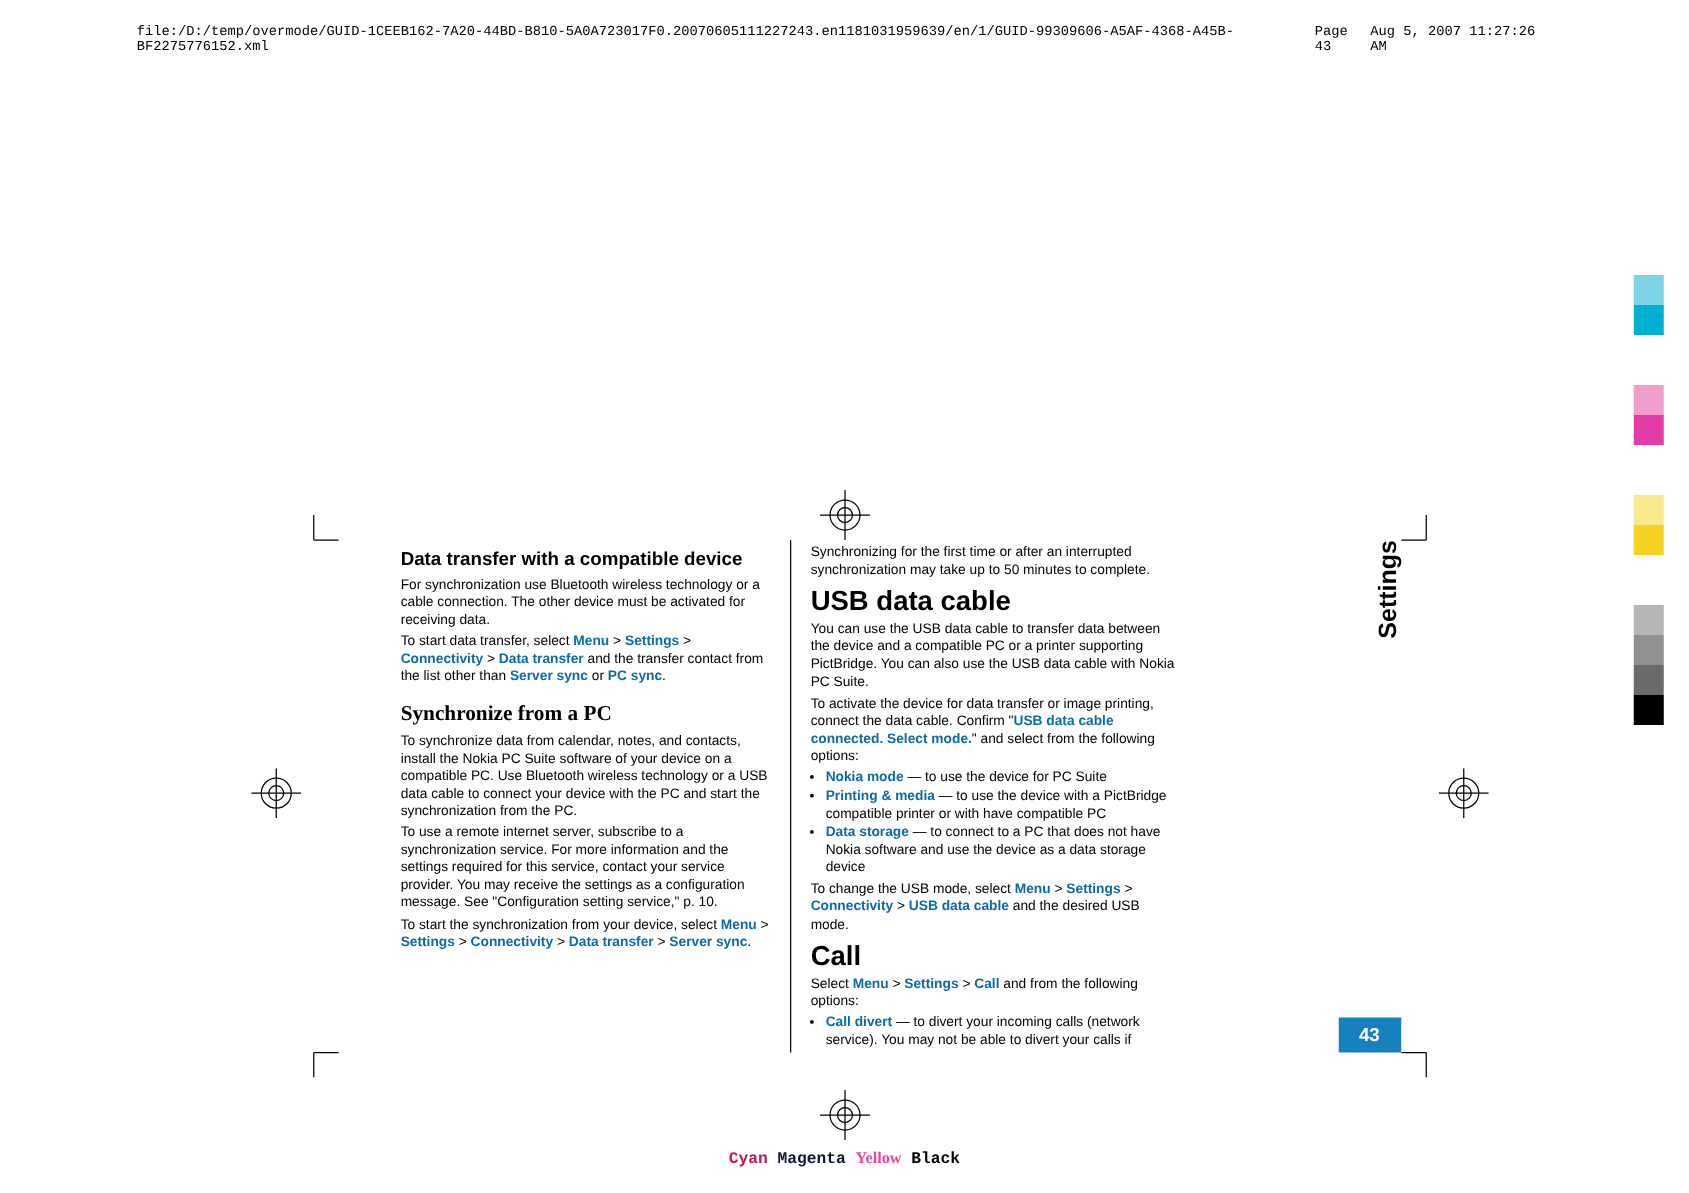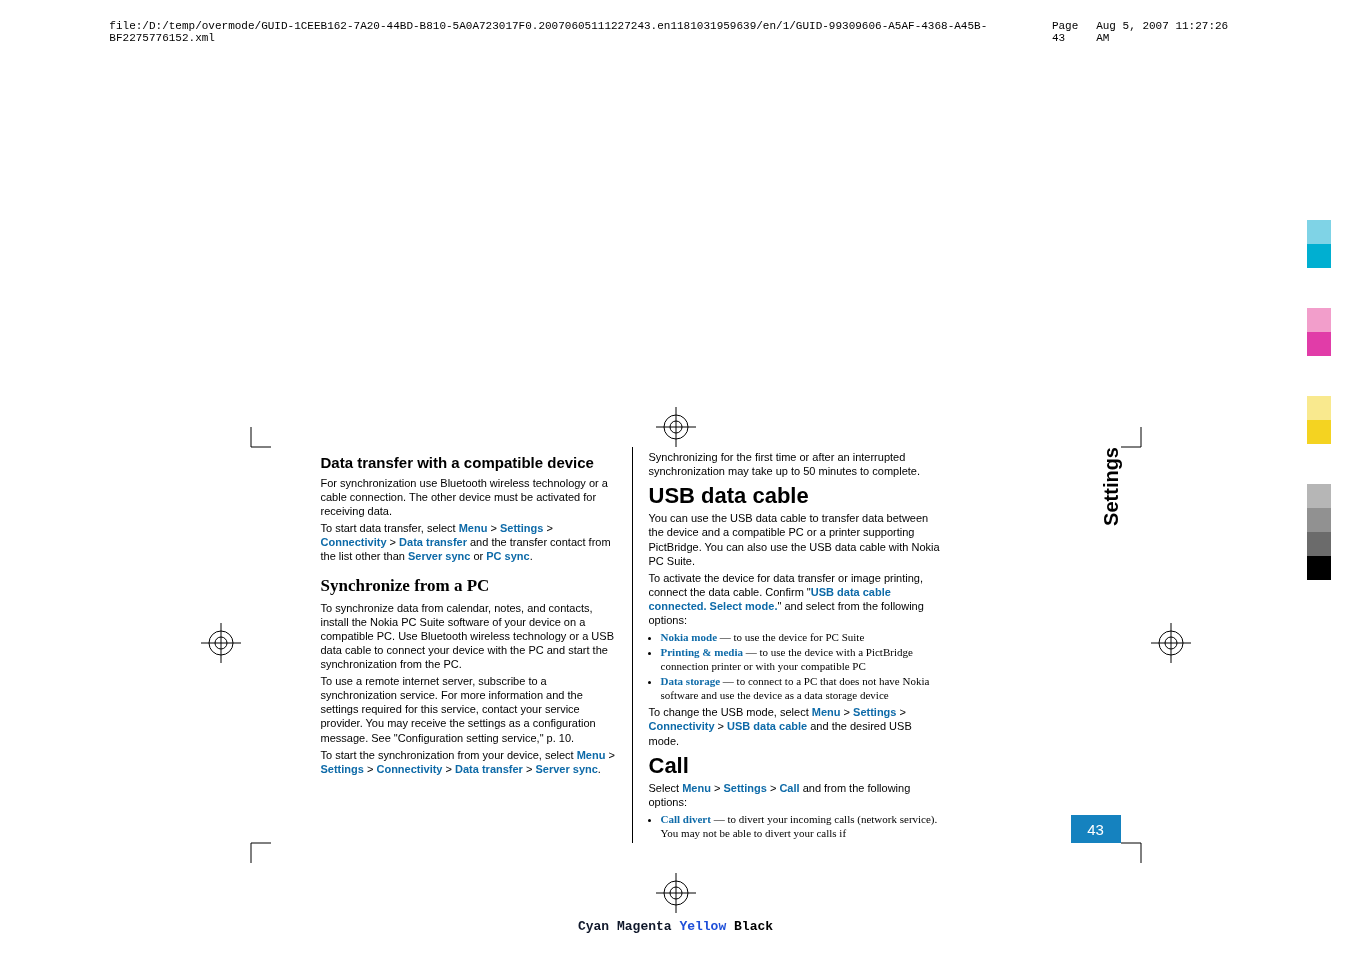--- a/index.html
+++ b/index.html
@@ -43,21 +43,21 @@
   .col {
     width: 295px;
     font-size: 11px;
     line-height: 1.28;
     color: #000;
   }
   .col h1 { font-size: 22px; font-weight: bold; margin: 6px 0 4px; line-height: 1.05; }
   .col h2 { font-size: 17px; font-weight: bold; margin: 12px 0 4px; font-family: Liberation Serif, serif; }
   .col h3 { font-size: 15px; font-weight: bold; margin: 8px 0 4px; line-height:1.1; }
   .col p { margin: 3px 0; }
-  .col ul { margin: 3px 0 3px 12px; list-style: disc; font-family: Liberation Serif, serif; }
+  .col ul { margin: 3px 0 3px 12px; list-style: disc; }
   .col li { margin: 1px 0; }
   .link { color: #0d6aa8; font-weight: bold; }
   .divider {
     width: 1px;
     background: #000;
     align-self: stretch;
     margin: 0 2px;
   }
   .side-tab {
     position: absolute;
@@ -71,43 +71,43 @@
   }
   .page-num-box {
     position: absolute;
     right: -90px;
     bottom: 0;
     width: 50px;
     height: 28px;
     background: #1582bf;
     color: #fff;
     font-size: 15px;
-    font-weight: normal;
+    font-weight: bold;
     display: flex;
     align-items: center;
     justify-content: center;
   }
   .color-bars {
     position: absolute;
     right: 20px;
     top: 220px;
     width: 24px;
     display: flex;
     flex-direction: column;
   }
   .color-bars div { height: 24px; }
   .footer-colors {
     font-family: "Courier New", monospace;
     font-size: 13px;
     font-weight: bold;
     margin-top: 6px;
   }
-  .footer-colors .c { color:#0f172a; }
+  .footer-colors .c { color:#be185d; }
   .footer-colors .m { color:#0f172a; }
-  .footer-colors .y { color:#1d4ed8; }
+  .footer-colors .y { color:#ec4899;font-family:Liberation Serif, serif; }
   .footer-colors .k { color:#000; }
   .reg-side {
     position: absolute;
     top: 50%;
     transform: translateY(-50%);
   }
   .reg-left { left: -120px; }
   .reg-right { right: -160px; }
   .crop-corner-tl{position:absolute; left:-90px; top:-20px;}
   .crop-corner-tr{position:absolute; right:-130px; top:-20px;}
@@ -184,21 +184,21 @@
 
     <div class="divider"></div>
 
     <div class="col">
       <p>Synchronizing for the first time or after an interrupted synchronization may take up to 50 minutes to complete.</p>
       <h1>USB data cable</h1>
       <p>You can use the USB data cable to transfer data between the device and a compatible PC or a printer supporting PictBridge. You can also use the USB data cable with Nokia PC Suite.</p>
       <p><span>To activate the device for data transfer or image printing, connect the data cable. Confirm "</span><span class="link">USB data cable connected. Select mode.</span><span>" and select from the following options:</span></p>
       <ul>
         <li><span class="link">Nokia mode</span><span> — to use the device for PC Suite</span></li>
-        <li><span class="link">Printing &amp; media</span><span> — to use the device with a PictBridge connection printer or with your compatible PC</span></li>
+        <li><span class="link">Printing &amp; media</span><span> — to use the device with a PictBridge compatible printer or with have compatible PC</span></li>
         <li><span class="link">Data storage</span><span> — to connect to a PC that does not have Nokia software and use the device as a data storage device</span></li>
       </ul>
       <p><span>To change the USB mode, select </span><span class="link">Menu</span> <span>&gt;</span> <span class="link">Settings</span> <span>&gt;</span> <span class="link">Connectivity</span> <span>&gt;</span> <span class="link">USB data cable</span><span> and the desired USB mode.</span></p>
 
       <h1>Call</h1>
       <p><span>Select </span><span class="link">Menu</span> <span>&gt;</span> <span class="link">Settings</span> <span>&gt;</span> <span class="link">Call</span><span> and from the following options:</span></p>
       <ul>
         <li><span class="link">Call divert</span><span> — to divert your incoming calls (network service). You may not be able to divert your calls if</span></li>
       </ul>
     </div>

